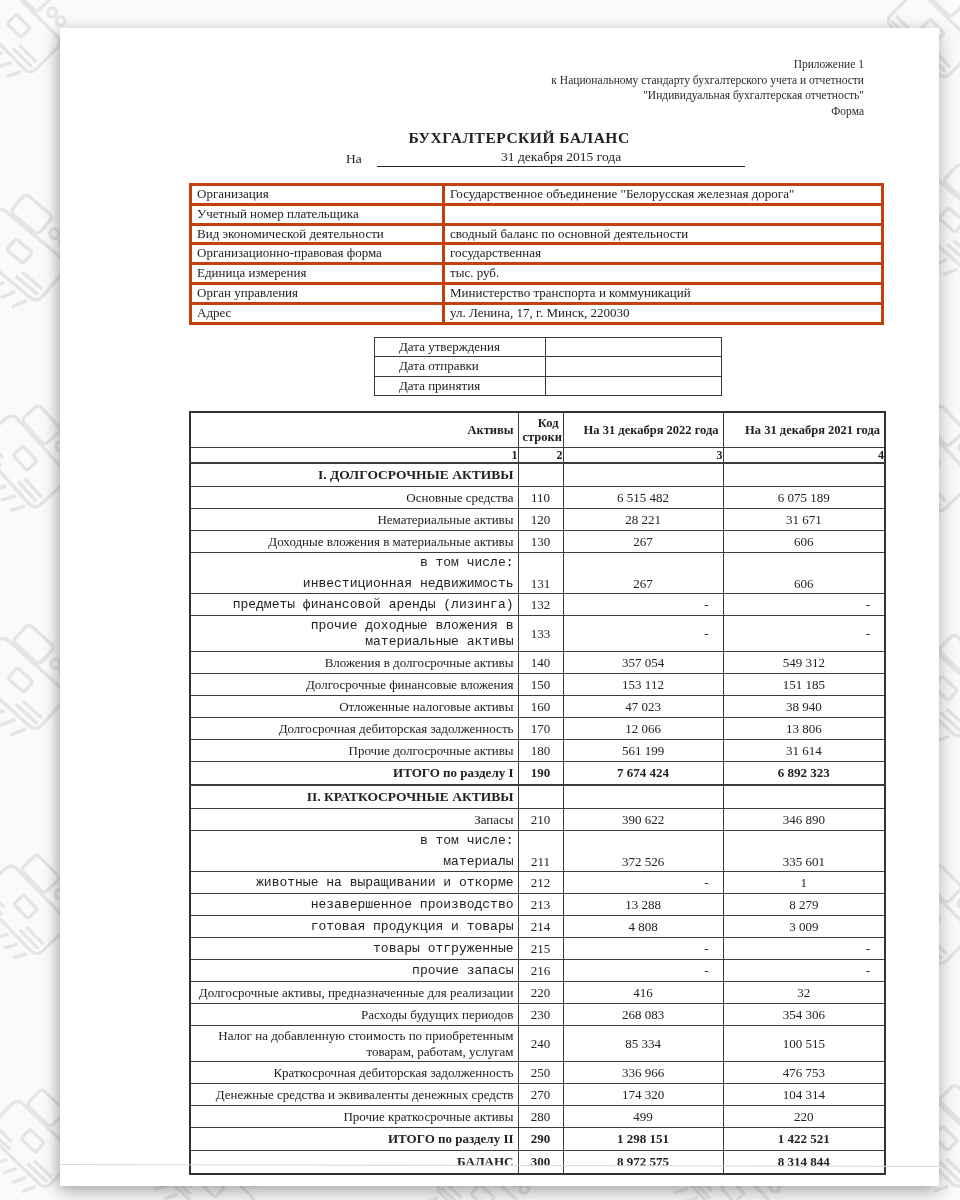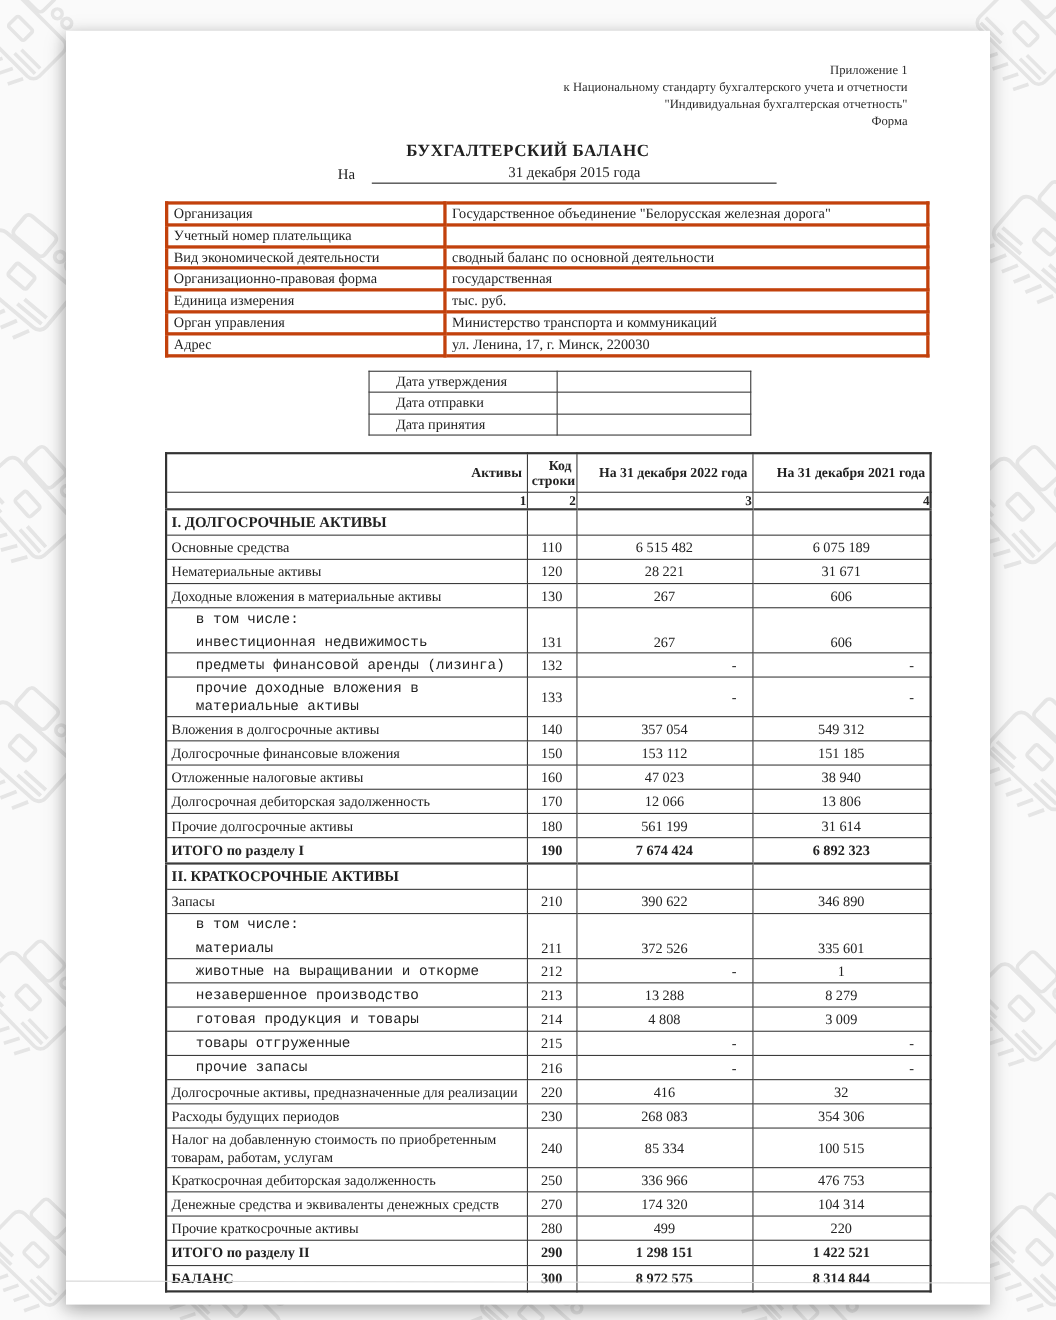--- a/index.html
+++ b/index.html
@@ -8,20 +8,21 @@
     background:#fafafa;
     font-family:"Liberation Serif","DejaVu Serif",serif;
     color:#222;
   }
   .backdrop{position:absolute;inset:0;z-index:0;}
   .wm{position:absolute;opacity:.85;}
   .sheet{
     position:absolute;left:60px;top:28px;width:840px;height:1158px;
     background:#fff;z-index:1;
     box-shadow:0 6px 18px rgba(0,0,0,.28), -4px 2px 10px rgba(0,0,0,.10);
+    padding-left:39px;
   }
   .appendix{margin:29px 75px 0 0;text-align:right;font-size:11.5px;line-height:15.5px;color:#2b2b2b;}
   .doc-title{margin-top:10px;text-align:center;font-size:15.5px;font-weight:bold;letter-spacing:.5px;}
   .date-line{margin-top:2px;padding-left:247px;font-size:13.5px;height:22px;}
   .date-prefix{display:inline-block;vertical-align:bottom;}
   .date-underline{
     display:inline-block;vertical-align:bottom;width:368px;margin-left:12px;
     border-bottom:1.5px solid #222;text-align:center;padding-bottom:1px;
   }
   table{border-collapse:collapse;}
@@ -36,21 +37,21 @@
   
   .main-table{margin:15px 0 0 90px;width:695px;font-size:13px;border:2px solid #333;table-layout:fixed;}
   .main-table col.c1{width:328px;}
   .main-table col.c2{width:45px;}
   .main-table col.c3{width:160px;}
   .main-table col.c4{width:162px;}
   .main-table th,.main-table td{border:1px solid #3c3c3c;}
   .main-table thead th{font-weight:bold;text-align:right;padding:2px 4px;font-size:12.5px;line-height:14px;height:30px;vertical-align:middle;}
   .main-table .colnum th{height:13px;font-size:12px;padding:0;}
   .main-table td{padding:2px 4px;line-height:15.5px;vertical-align:middle;}
-  .main-table td.lbl{text-align:left;margin-left:36px;}
+  .main-table td.lbl{text-align:right;margin-left:36px;}
   .main-table td.lbl.ind{padding-left:26px;font-family:Liberation Mono, monospace;}
   .main-table td.code{text-align:center;}
   .main-table td.num{text-align:center;}
   .main-table td.num.dash{text-align:right;padding-right:14px;}
   .main-table tr.data td{height:17px;}
   .main-table tr.section td{font-weight:bold;font-size:13.5px;height:18px;border-top-width:2px;}
   .main-table tr.total td{font-weight:bold;height:18px;}
   .main-table tr.has-pre td{vertical-align:bottom;}
   .pre-line{padding-bottom:5px;}
   .scan-line{position:absolute;left:0;top:1137px;width:100%;height:0;border-top:1px solid #d9d9d9;transform:rotate(.12deg);}

